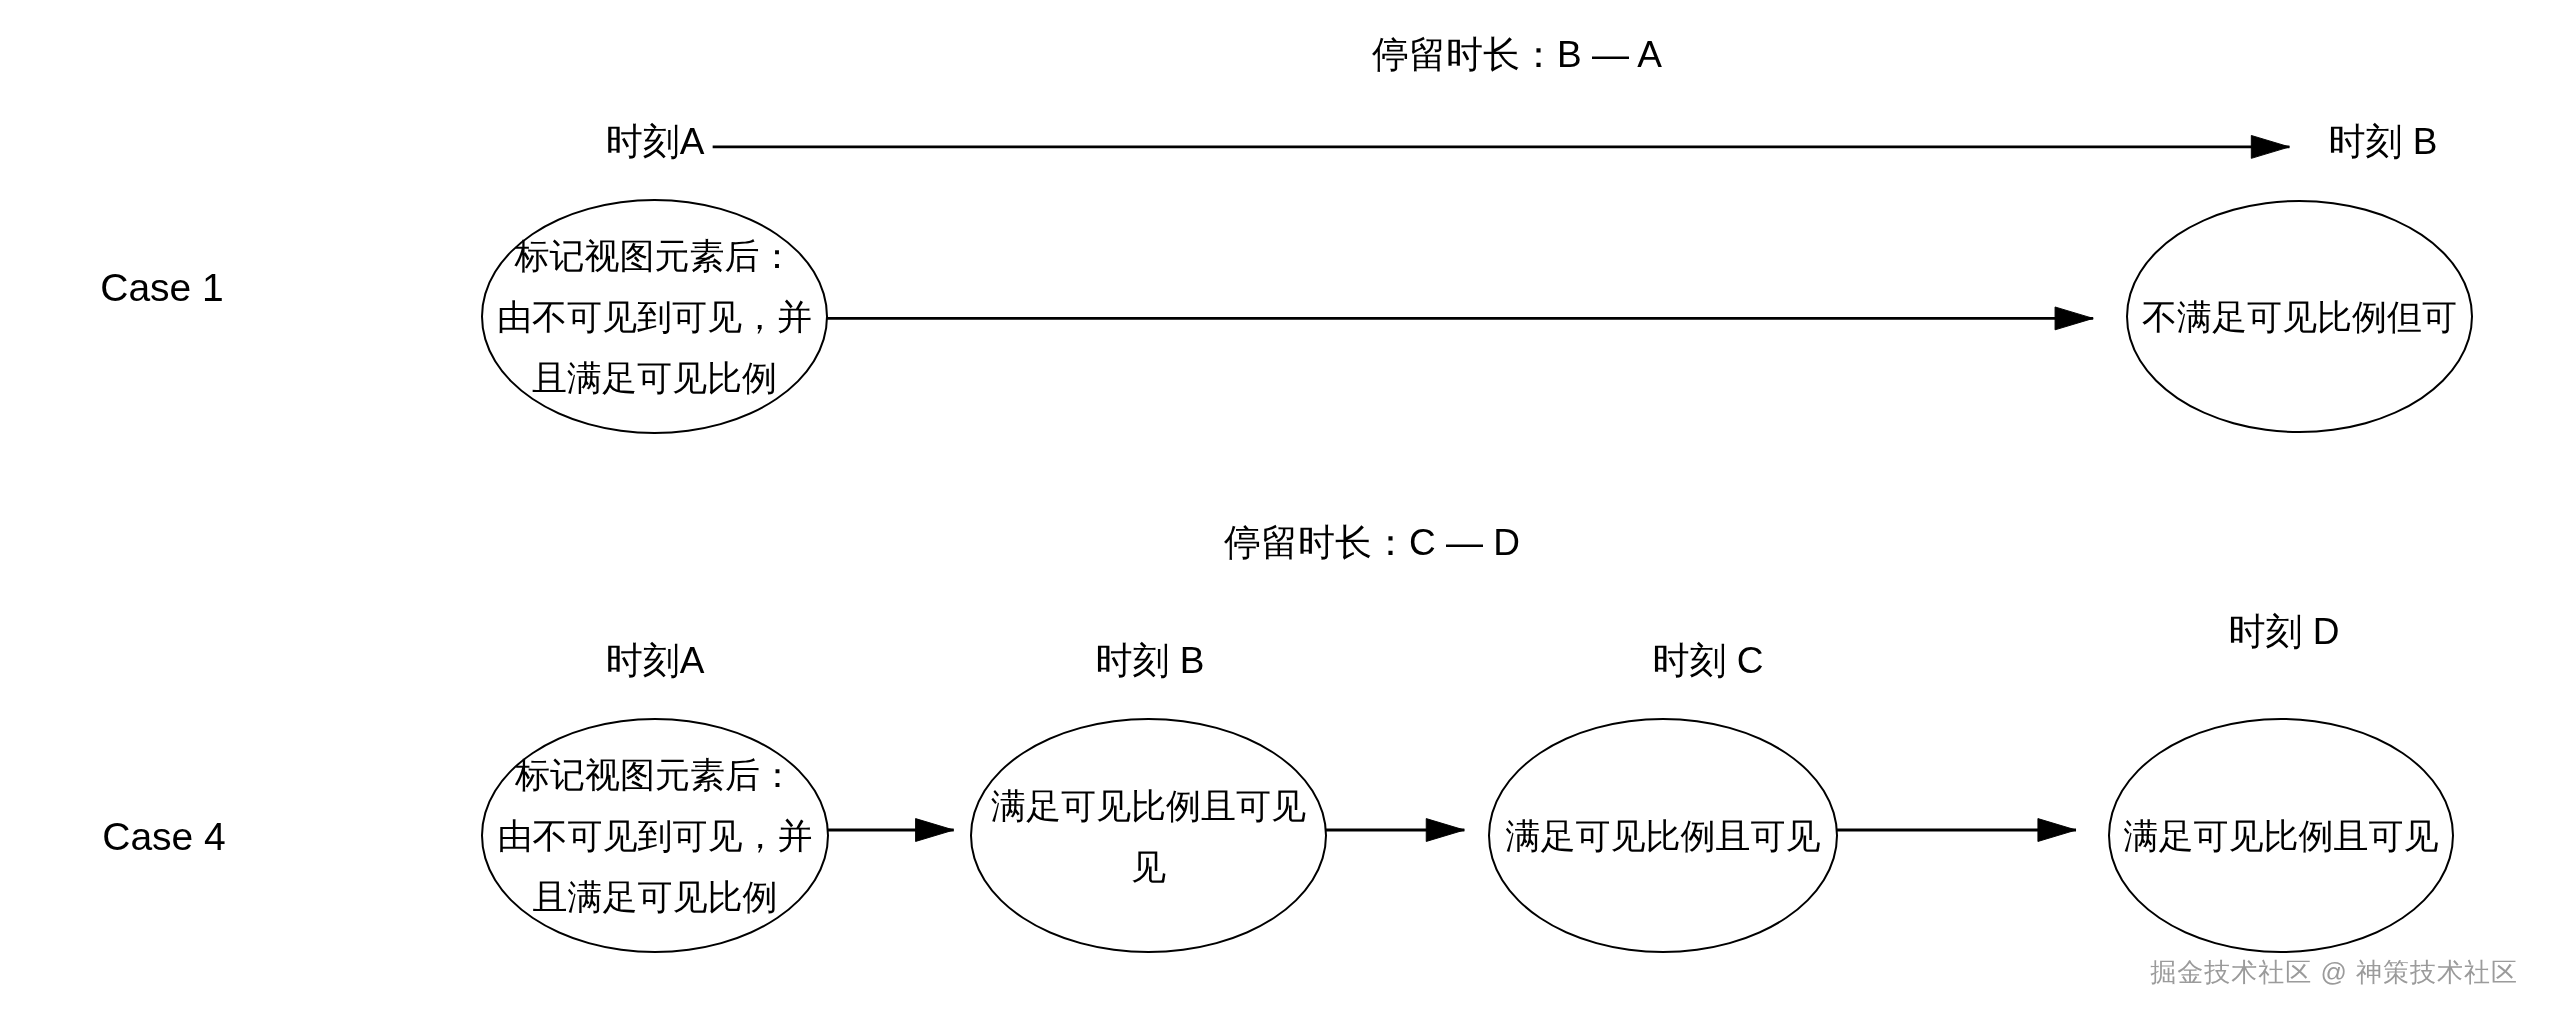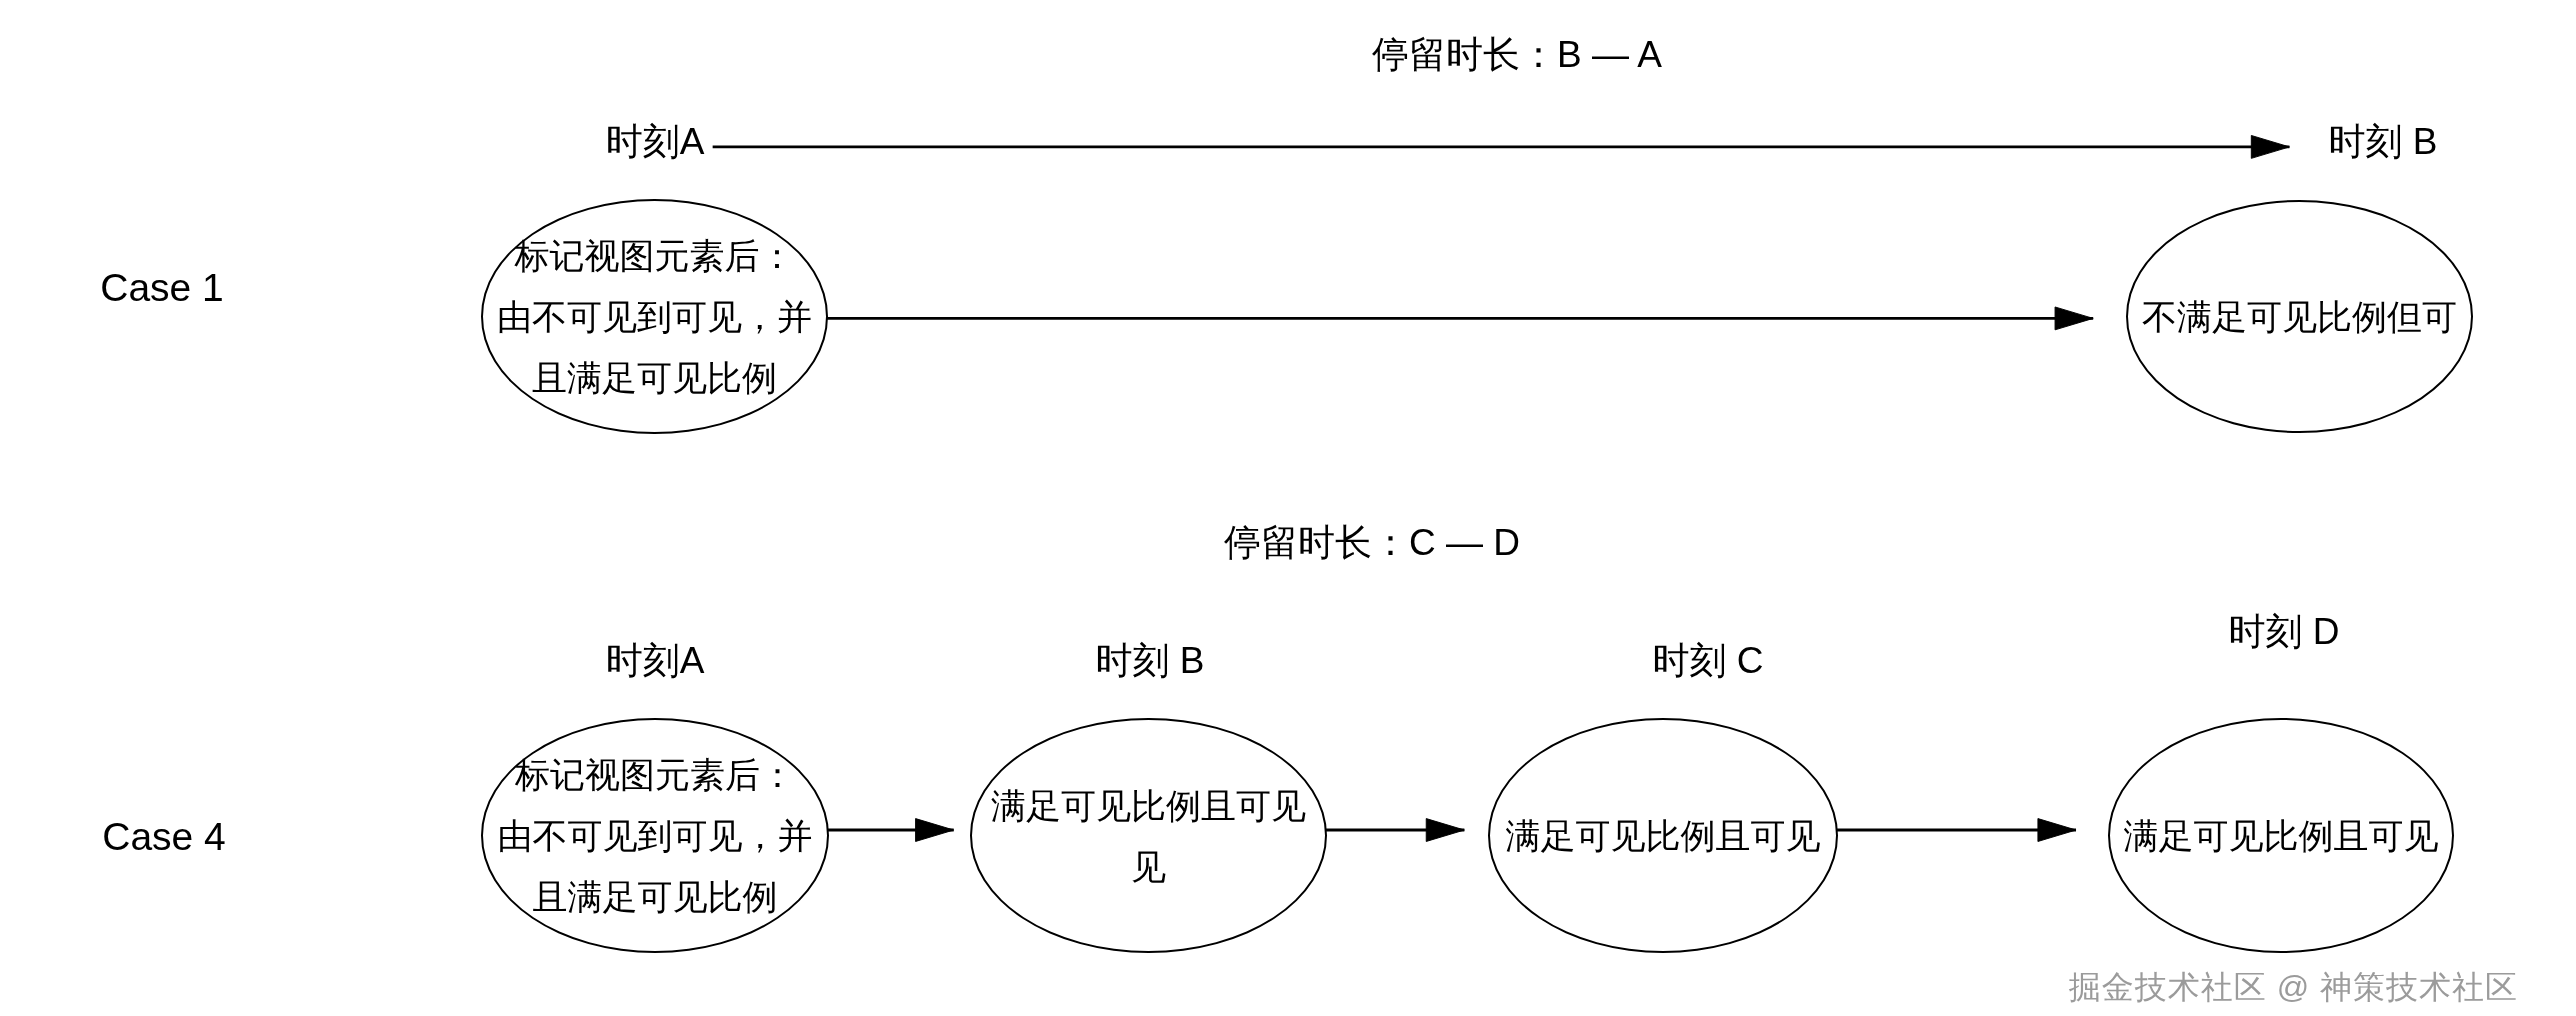--- a/index.html
+++ b/index.html
@@ -51,22 +51,22 @@
   .node-text {
     font-size: 35px;
     line-height: 61px;
     text-align: center;
     white-space: pre-line;
     padding: 0 13.5px;
   }
   .watermark {
     position: absolute;
     right: 22px;
-    bottom: 6px;
-    font-size: 32px;
+    bottom: 26px;
+    font-size: 26px;
     letter-spacing: 1px;
     color: var(--watermark, #9b9b9b);
     text-shadow: 1.9px 1.9px 0 #ffffff, 2.9px 2.9px 1px rgba(255,255,255,0.85);
   }
 </style>
 </head>
 <body>
 
 <div class="canvas">
 

